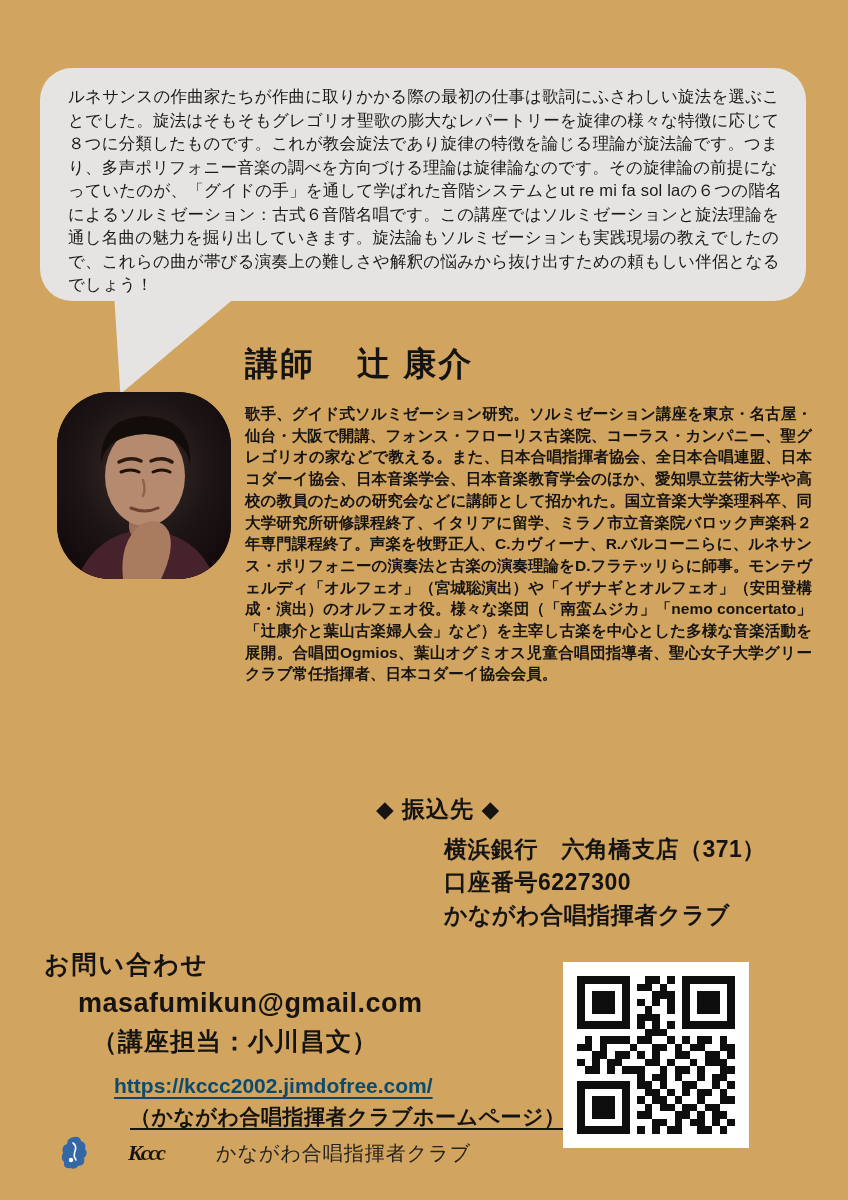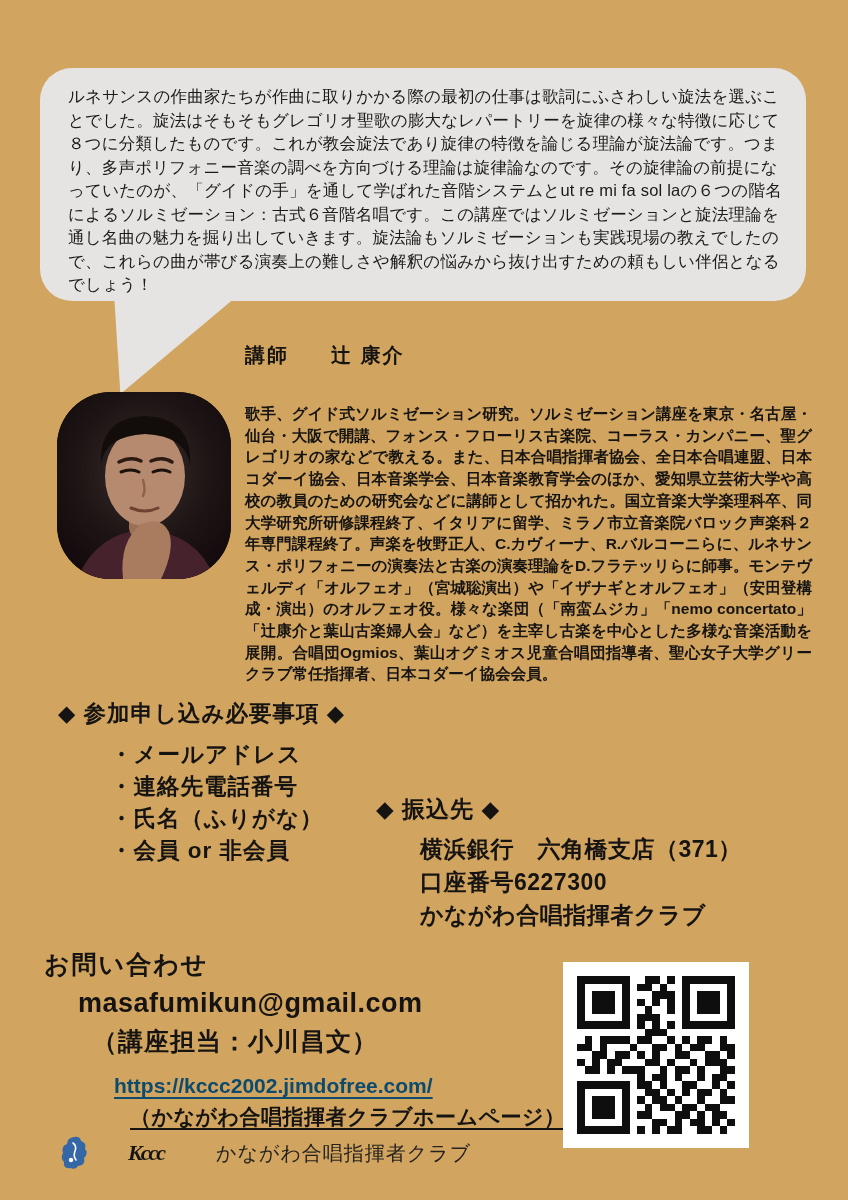--- a/index.html
+++ b/index.html
@@ -28,42 +28,42 @@
   }
   
   .photo{
     position:absolute;left:57px;top:392px;width:174px;height:187px;
     border-radius:54px;overflow:hidden;background:#150c0e;
   }
   
   .title{
     position:absolute;left:245px;top:342px;
     display:flex;align-items:baseline;
-    font-size:20px;font-weight:bold;letter-spacing:2px;
+    font-size:33px;font-weight:bold;letter-spacing:2px;
   }
   .title .name{margin-left:42px;}
   
   .bio{
     position:absolute;left:245px;top:403px;width:567px;
     font-size:15.5px;line-height:21.7px;font-weight:bold;
     text-align:justify;
   }
   
   .application{position:absolute;left:58px;top:698px;}
   .application h2{
     margin:0;font-size:22.5px;font-weight:bold;letter-spacing:1px;
   }
   .application ul{list-style:none;margin:10px 0 0 52px;padding:0;}
   .application li{
     font-size:22.5px;font-weight:bold;line-height:32px;letter-spacing:1px;
   }
   
   .transfer{position:absolute;left:372px;top:790px;}
   .transfer h2{margin:4px;font-size:23px;font-weight:bold;letter-spacing:1px;}
-  .transfer .lines{margin:8px 0 0 48px;}
+  .transfer .lines{margin:8px 0 0 72px;}
   .transfer .lines div{
     font-size:23px;font-weight:bold;line-height:33px;letter-spacing:0.5px;
   }
   
   .contact{position:absolute;left:44px;top:948px;}
   .contact .label{font-size:25px;font-weight:bold;letter-spacing:2px;}
   .contact .email{font-size:27px;font-weight:bold;margin:7px 0 0 34px;letter-spacing:0.5px;}
   .contact .person{font-size:25px;font-weight:bold;margin:6px 0 4px 48px;letter-spacing:1px;}
   .contact .url{
     display:block;font-size:21px;font-weight:bold;margin:16px 0 4px 70px;
@@ -139,29 +139,20 @@
     </svg>
   </div>
 
   <div class="title">
     <span>講師</span>
     <span class="name">辻 康介</span>
   </div>
 
   <div class="bio">歌手、グイド式ソルミゼーション研究。ソルミゼーション講座を東京・名古屋・仙台・大阪で開講、フォンス・フローリス古楽院、コーラス・カンパニー、聖グレゴリオの家などで教える。また、日本合唱指揮者協会、全日本合唱連盟、日本コダーイ協会、日本音楽学会、日本音楽教育学会のほか、愛知県立芸術大学や高校の教員のための研究会などに講師として招かれた。国立音楽大学楽理科卒、同大学研究所研修課程終了、イタリアに留学、ミラノ市立音楽院バロック声楽科２年専門課程終了。声楽を牧野正人、C.カヴィーナ、R.バルコーニらに、ルネサンス・ポリフォニーの演奏法と古楽の演奏理論をD.フラテッリらに師事。モンテヴェルディ「オルフェオ」（宮城聡演出）や「イザナギとオルフェオ」（安田登構成・演出）のオルフェオ役。様々な楽団（「南蛮ムジカ」「nemo concertato」「辻康介と葉山古楽婦人会」など）を主宰し古楽を中心とした多様な音楽活動を展開。合唱団Ogmios、葉山オグミオス児童合唱団指導者、聖心女子大学グリークラブ常任指揮者、日本コダーイ協会会員。</div>
 
-  <div class="application">
-    <h2>◆ 参加申し込み必要事項 ◆</h2>
-    <ul>
-      <li>・メールアドレス</li>
-      <li>・連絡先電話番号</li>
-      <li>・氏名（ふりがな）</li>
-      <li>・会員 or 非会員</li>
-    </ul>
-  </div>
 
   <div class="transfer">
     <h2>◆ 振込先 ◆</h2>
     <div class="lines">
       <div>横浜銀行　六角橋支店（371）</div>
       <div>口座番号6227300</div>
       <div>かながわ合唱指揮者クラブ</div>
     </div>
   </div>
 

